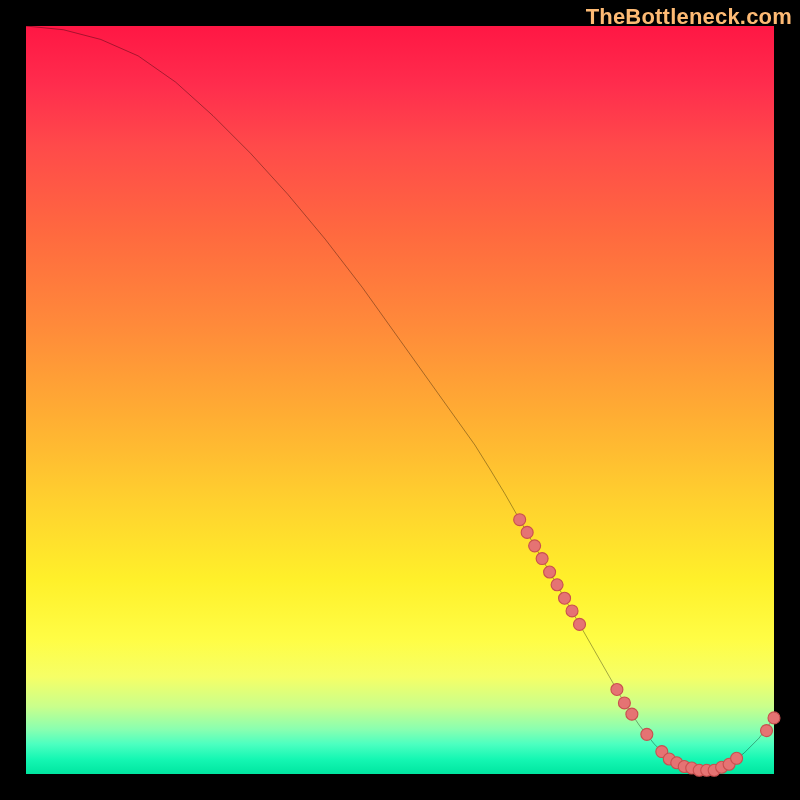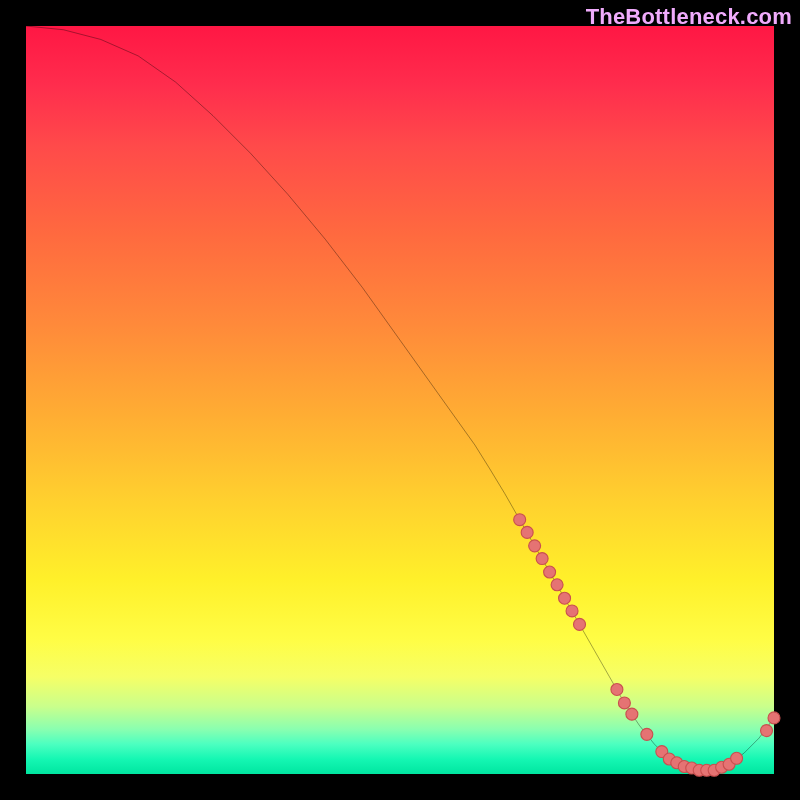--- a/index.html
+++ b/index.html
@@ -41,21 +41,21 @@
       #00e6a0 100%
     );
   }
   .watermark {
     position: absolute;
     top: 4px;
     right: 8px;
     font-family: Arial, Helvetica, sans-serif;
     font-size: 22px;
     font-weight: 600;
-    color: #f0abfc;
+    color: #fdba74;
     letter-spacing: 0.2px;
     user-select: none;
   }
   svg.overlay {
     position: absolute;
     left: 26px;
     top: 26px;
     width: 748px;
     height: 748px;
     overflow: visible;

